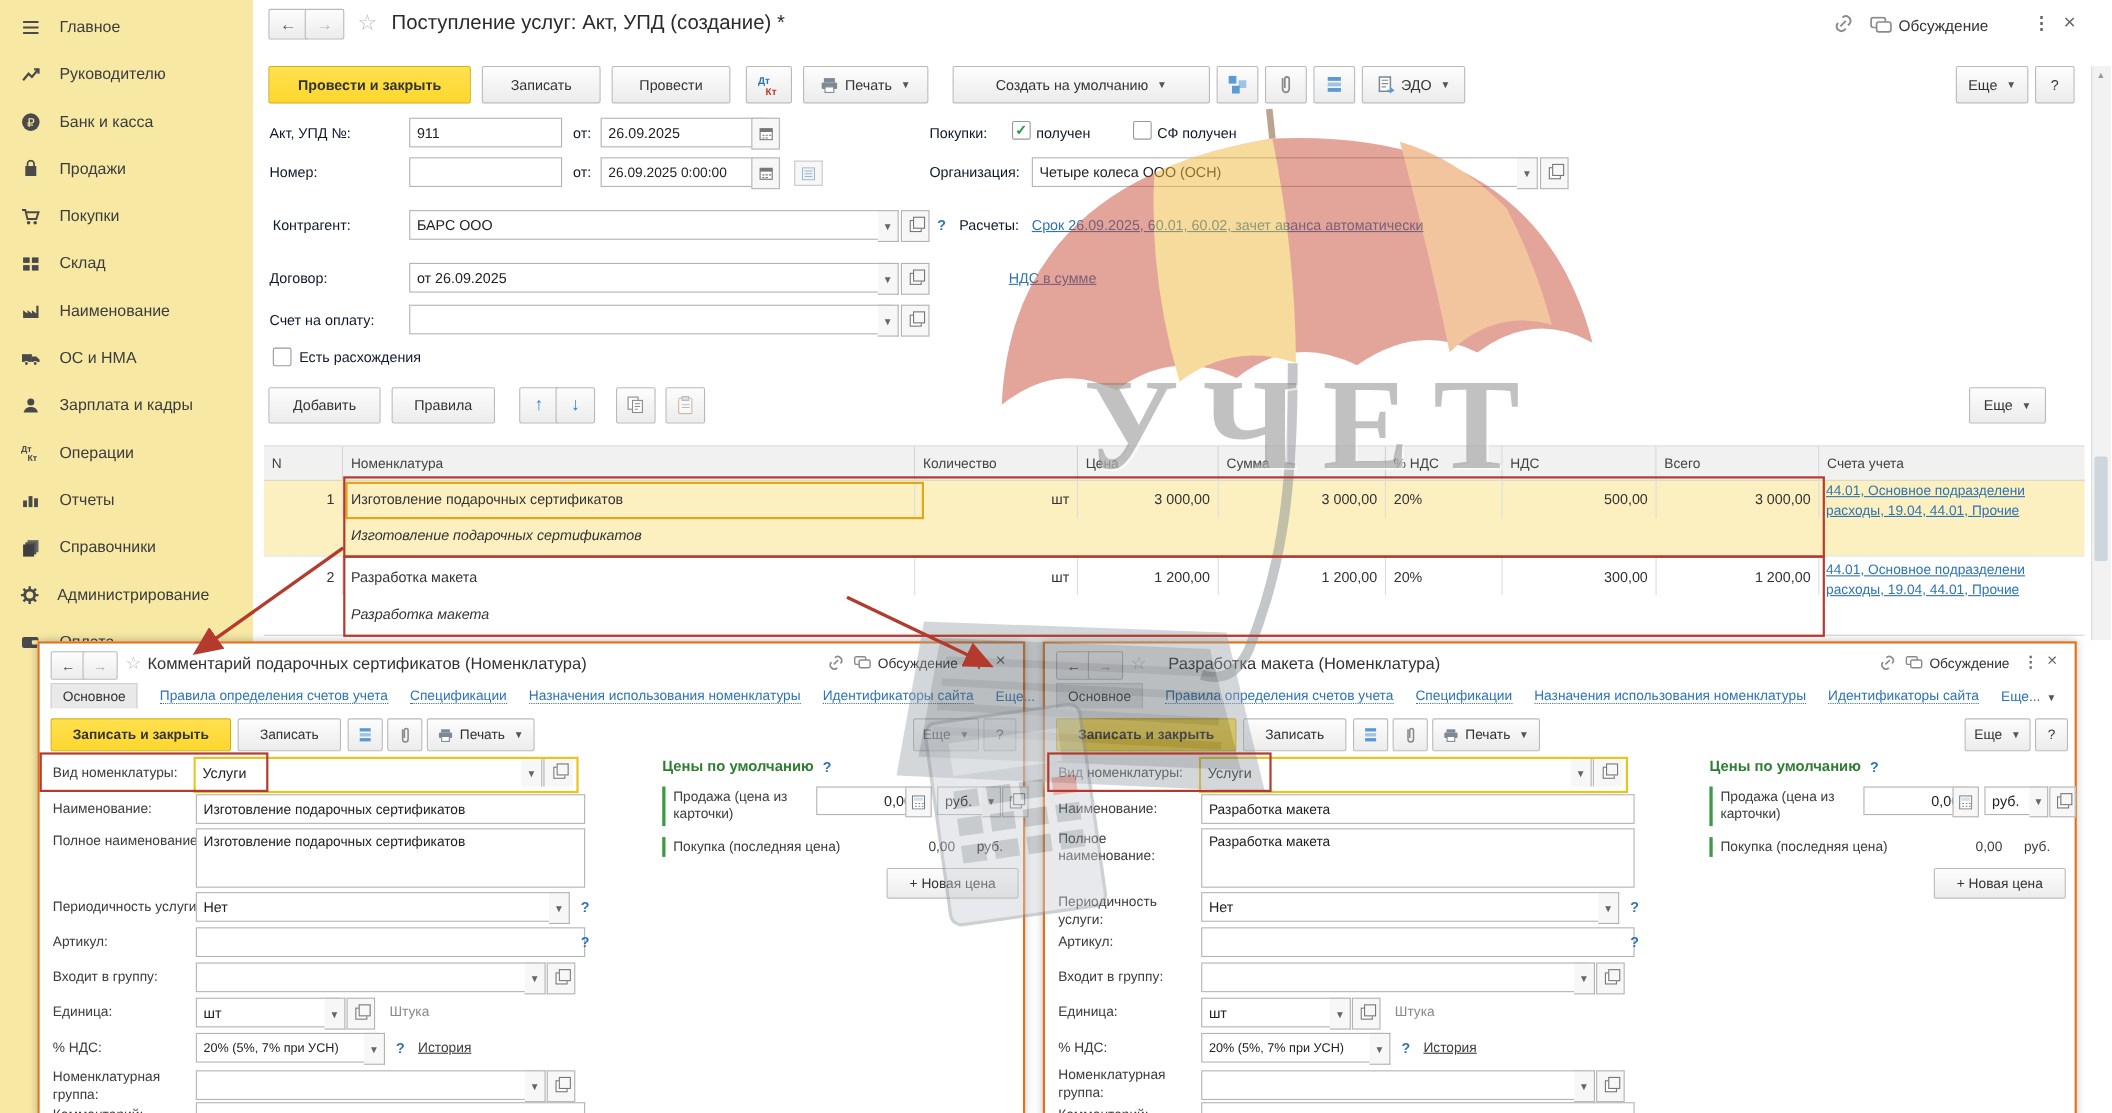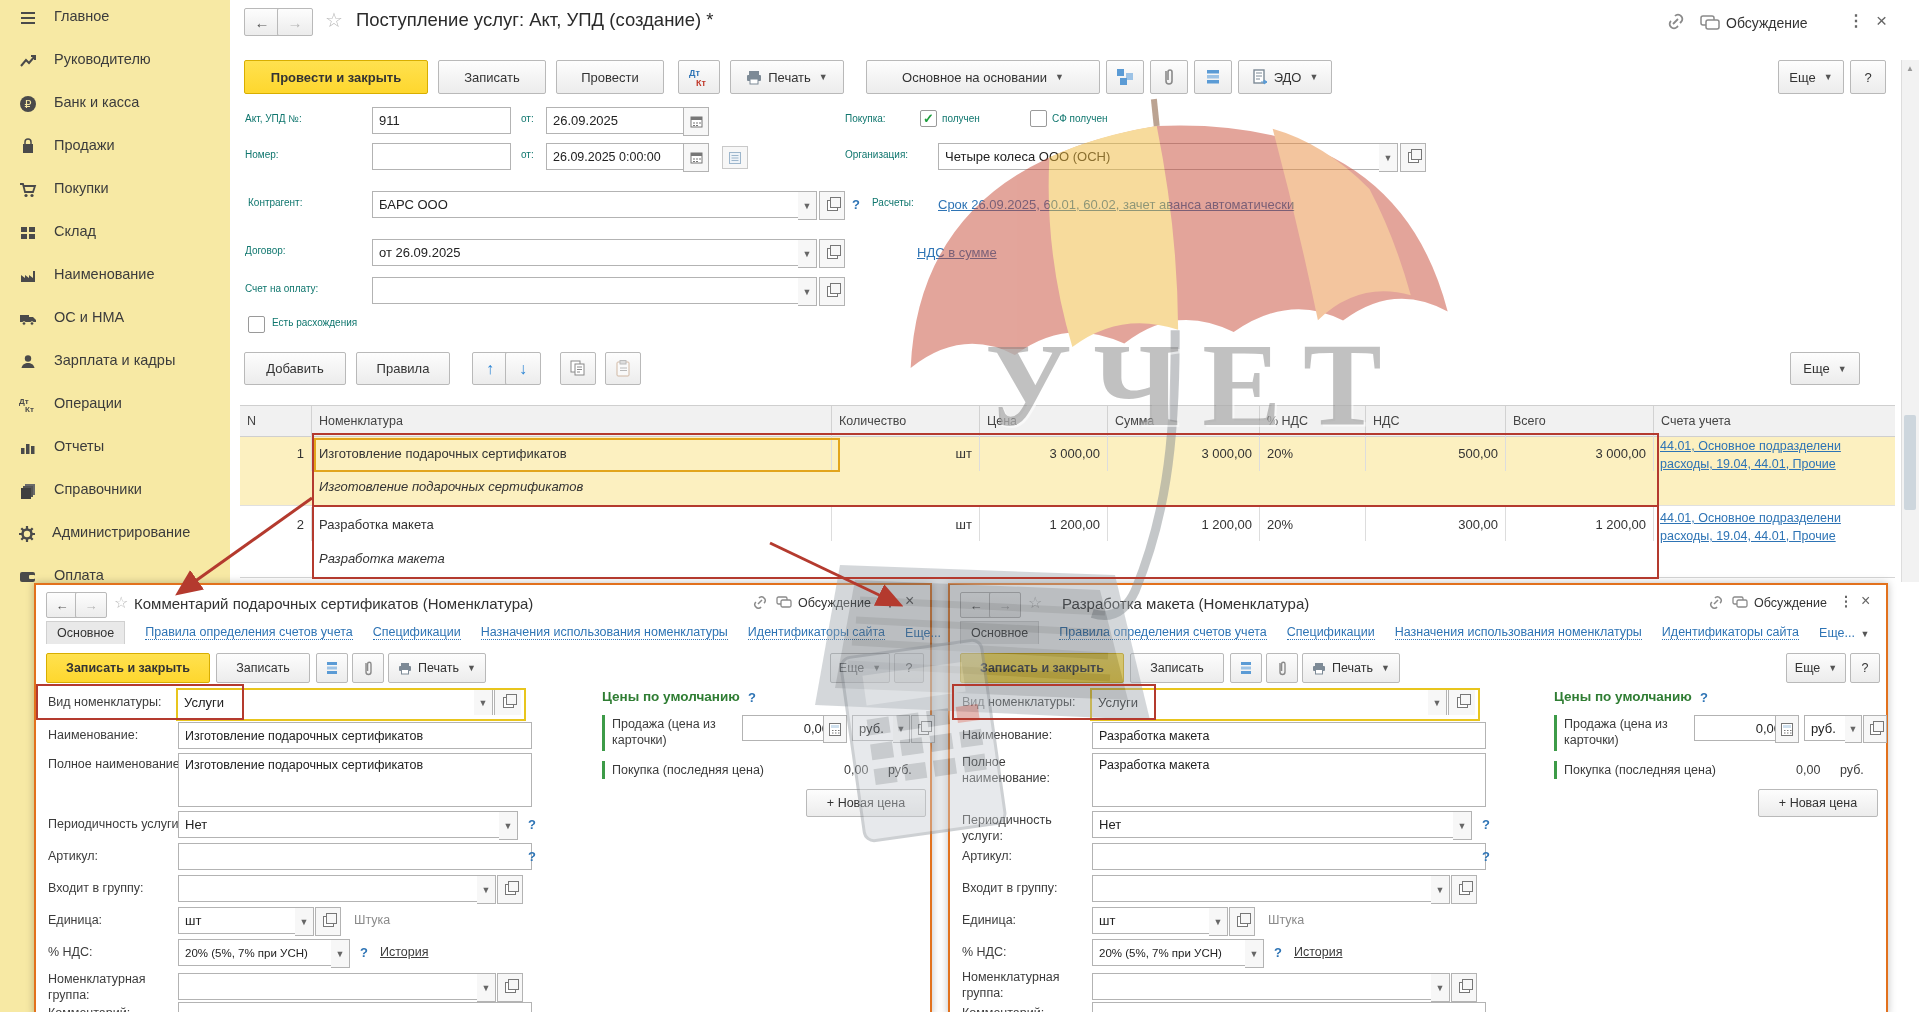--- a/index.html
+++ b/index.html
@@ -1,34 +1,34 @@
 <!DOCTYPE html>
 <html><head>
 <meta charset="utf-8">
 <style>
   html,body{margin:0;padding:0;background:#fff;font-family:"Liberation Sans",sans-serif;}
   #screen{position:relative;width:1920px;height:1012px;overflow:hidden;background:#fff;color:#333;font-size:13px;}
   .abs{position:absolute;}
   
   #sidebar{position:absolute;left:0;top:0;width:230px;height:1012px;background:#f7e9a4;z-index:1;}
-  .sb-item{position:absolute;left:0;width:185px;height:34px;display:flex;cursor:pointer;}
+  .sb-item{position:absolute;left:0;width:185px;height:34px;display:flex;align-items:center;cursor:pointer;}
   .sb-ic{width:20px;height:20px;margin-left:18px;display:flex;align-items:center;justify-content:center;color:#4a4a4a;}
   .sb-lbl{margin-left:16px;font-size:14.5px;color:#3c3c3c;white-space:nowrap;}
   
   .btn{position:absolute;display:flex;align-items:center;justify-content:center;gap:6px;background:linear-gradient(#fdfdfd,#ececec);border:1px solid #b9b9b9;border-radius:2px;font-size:13px;color:#333;cursor:pointer;white-space:nowrap;}
   .btn-y{background:linear-gradient(#ffe14f,#fed72e);border:1px solid #d8ae00;font-weight:bold;}
   .caret{font-size:9px;color:#555;margin-left:2px;}
   .ib{position:absolute;display:flex;align-items:center;justify-content:center;background:linear-gradient(#fdfdfd,#ececec);border:1px solid #b9b9b9;border-radius:2px;cursor:pointer;}
   
   .inp{position:absolute;background:#fff;border:1px solid #b3b3b3;display:flex;align-items:center;padding:0 6px;font-size:13px;color:#222;overflow:hidden;white-space:nowrap;}
   .dd{position:absolute;background:#f7f7f7;border:1px solid #b3b3b3;border-left:none;display:flex;align-items:center;justify-content:center;font-size:9px;color:#666;cursor:pointer;}
   .op{position:absolute;background:#f7f7f7;border:1px solid #b3b3b3;display:flex;align-items:center;justify-content:center;cursor:pointer;}
   .opg{width:9px;height:9px;border:1px solid #777;position:relative;background:#fff;}
   .opg:before{content:"";position:absolute;left:2px;top:-4px;width:9px;height:9px;border:1px solid #777;background:#f7f7f7;}
-  .lbl{position:absolute;font-size:10px;color:#0f766e;white-space:nowrap;}
+  .lbl{position:absolute;font-size:13px;color:#0f172a;white-space:nowrap;}
   .link{color:#2e74b5;text-decoration:underline;cursor:pointer;}
   .q{position:absolute;color:#2e74b5;font-weight:bold;font-size:13px;cursor:pointer;}
   .chk{position:absolute;width:15px;height:15px;background:#fff;border:1px solid #9a9a9a;border-radius:2px;display:flex;align-items:center;justify-content:center;cursor:pointer;}
   .chk .tick{color:#1e9e3e;font-weight:bold;font-size:13px;line-height:1;}
   
   #tbl{position:absolute;left:240px;top:405px;width:1655px;z-index:2;}
   .trow{position:absolute;left:0;display:flex;}
   .tc{box-sizing:border-box;border-right:1px solid #ddd;padding:0 7px;display:flex;align-items:center;overflow:hidden;white-space:nowrap;font-size:13px;}
   .num{justify-content:flex-end;}
   .thead .tc{background:#f1f1f1;color:#444;font-size:12.5px;border-right:1px solid #d2d2d2;justify-content:flex-start;}
@@ -226,21 +226,21 @@
   <div class="btn" style="left:730px;top:60px;width:112px;height:32px">
     <svg width="16" height="15">
         <rect x="3" y="1" width="10" height="4" fill="#7d8a96"></rect>
         <rect x="1" y="5" width="14" height="6" rx="1" fill="#7d8a96"></rect>
         <rect x="4" y="9" width="8" height="5" fill="#fff" stroke="#7d8a96"></rect>
       </svg>
     <span>Печать</span>
       <span class="caret">▼</span>
     </div>
   <div class="btn" style="left:866px;top:60px;width:232px;height:32px">
-      <span>Основное на основании</span>
+      <span>Создать на умолчанию</span>
       <span class="caret">▼</span>
     </div>
   <div class="ib" style="left:1106px;top:60px;width:36px;height:32px">
       <svg width="20" height="20">
         <rect x="2" y="2" width="7" height="7" fill="#5b9bd5"></rect>
         <rect x="11" y="6" width="7" height="7" fill="#9dc3e6"></rect>
         <rect x="5" y="11" width="7" height="7" fill="#5b9bd5"></rect>
       </svg>
     </div>
   <div class="ib" style="left:1150px;top:60px;width:36px;height:32px">
@@ -295,21 +295,21 @@
         <path d="M3 8h2M6 8h2M9 8h2M3 10.5h2M6 10.5h2" stroke="#777"></path>
       </svg>
     </div>
   <div class="op" style="left:722px;top:146px;width:24px;height:21px;border-color:#c9c9c9">
       <svg width="12" height="12">
         <rect x="0.5" y="0.5" width="11" height="11" fill="#eef3f8" stroke="#9db6cc"></rect>
         <path d="M2.5 3.5h7M2.5 6h7M2.5 8.5h7" stroke="#9db6cc"></path>
       </svg>
     </div>
 
-  <div class="lbl" style="left:845px;top:113px">Покупка:</div>
+  <div class="lbl" style="left:845px;top:113px">Покупки:</div>
   <div class="chk" style="left:920px;top:110px">
       <span class="tick">✓</span>
     </div>
   <div class="lbl" style="left:942px;top:113px">получен</div>
   <div class="chk" style="left:1030px;top:110px"></div>
   <div class="lbl" style="left:1052px;top:113px">СФ получен</div>
 
   <div class="lbl" style="left:845px;top:149px">Организация:</div>
   <div class="inp" style="left:938px;top:143px;width:440px;height:25px">Четыре колеса ООО (ОСН)</div>
   <div class="dd" style="left:1379px;top:143px;width:18px;height:27px">▼</div>

